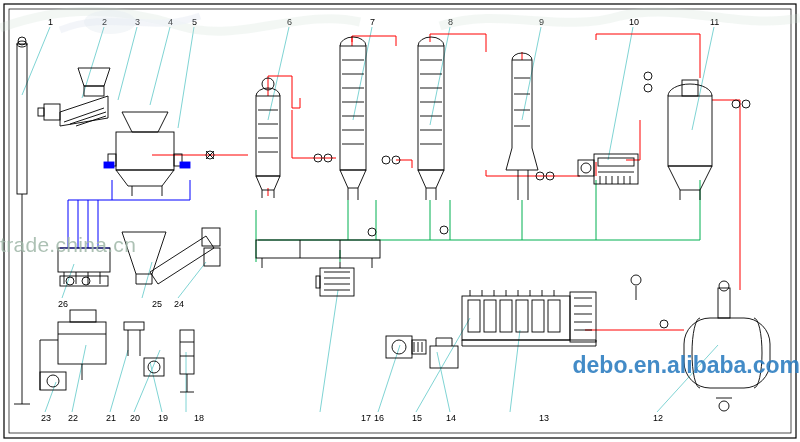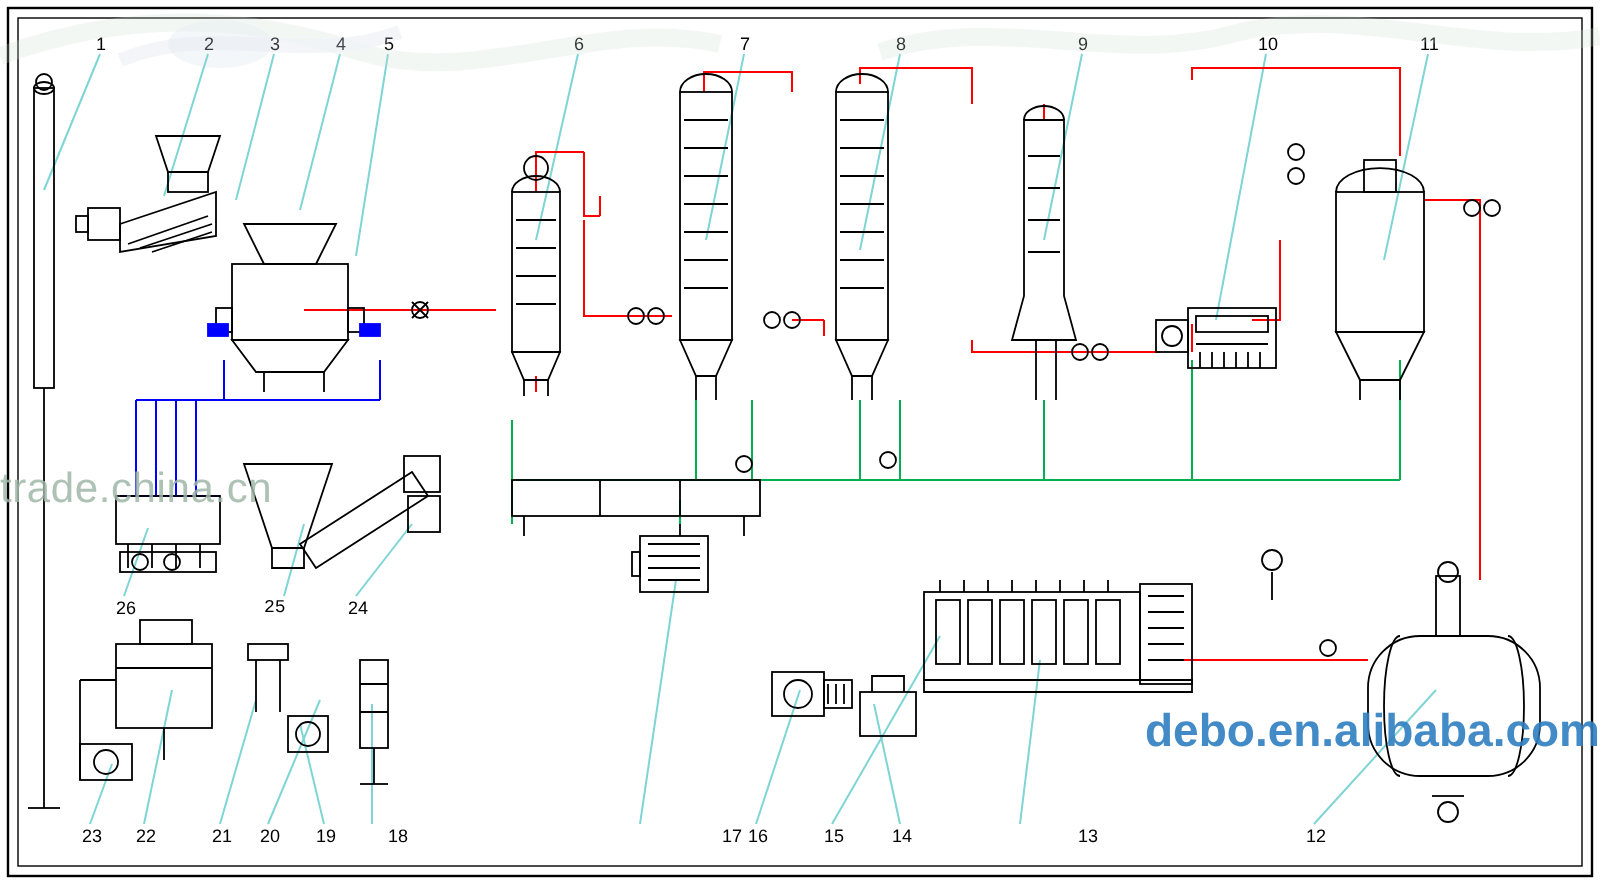--- a/index.html
+++ b/index.html
@@ -315,21 +315,21 @@
 <div class="lbl" style="left:374px;top:414px;">16</div>
 <div class="lbl" style="left:316px;top:414px;margin-left:45px;">17</div>
 <div class="lbl" style="left:194px;top:414px;">18</div>
 <div class="lbl" style="left:158px;top:414px;">19</div>
 <div class="lbl" style="left:130px;top:414px;">20</div>
 <div class="lbl" style="left:106px;top:414px;">21</div>
 <div class="lbl" style="left:68px;top:414px;">22</div>
 <div class="lbl" style="left:41px;top:414px;">23</div>
 
 <div class="lbl" style="left:174px;top:300px;">24</div>
-<div class="lbl" style="left:132px;top:300px;font-family:Liberation Mono, monospace;">25</div>
+<div class="lbl" style="left:152px;top:300px;">25</div>
 <div class="lbl" style="left:58px;top:300px;">26</div>
 
 <svg class="wm-swoosh" viewBox="0 0 800 38">
   <path d="M0 28 C 60 6, 120 6, 180 26 C 240 44, 300 8, 360 22" stroke="#cfe0d6" stroke-width="9" fill="none" opacity=".7"></path>
   <path d="M60 30 C 110 10, 150 34, 200 16" stroke="#cfd8ea" stroke-width="7" fill="none" opacity=".7"></path>
   <ellipse cx="110" cy="22" rx="26" ry="12" fill="#b9c9d8" opacity=".45"></ellipse>
   <path d="M440 26 C 500 6, 560 34, 620 16 C 680 2, 740 30, 800 18" stroke="#cfe0d6" stroke-width="9" fill="none" opacity=".7"></path>
 </svg>
 <div class="wm wm-center">trade.china.cn</div>
 <div class="wm wm-bottom">debo.en.alibaba.com</div>

